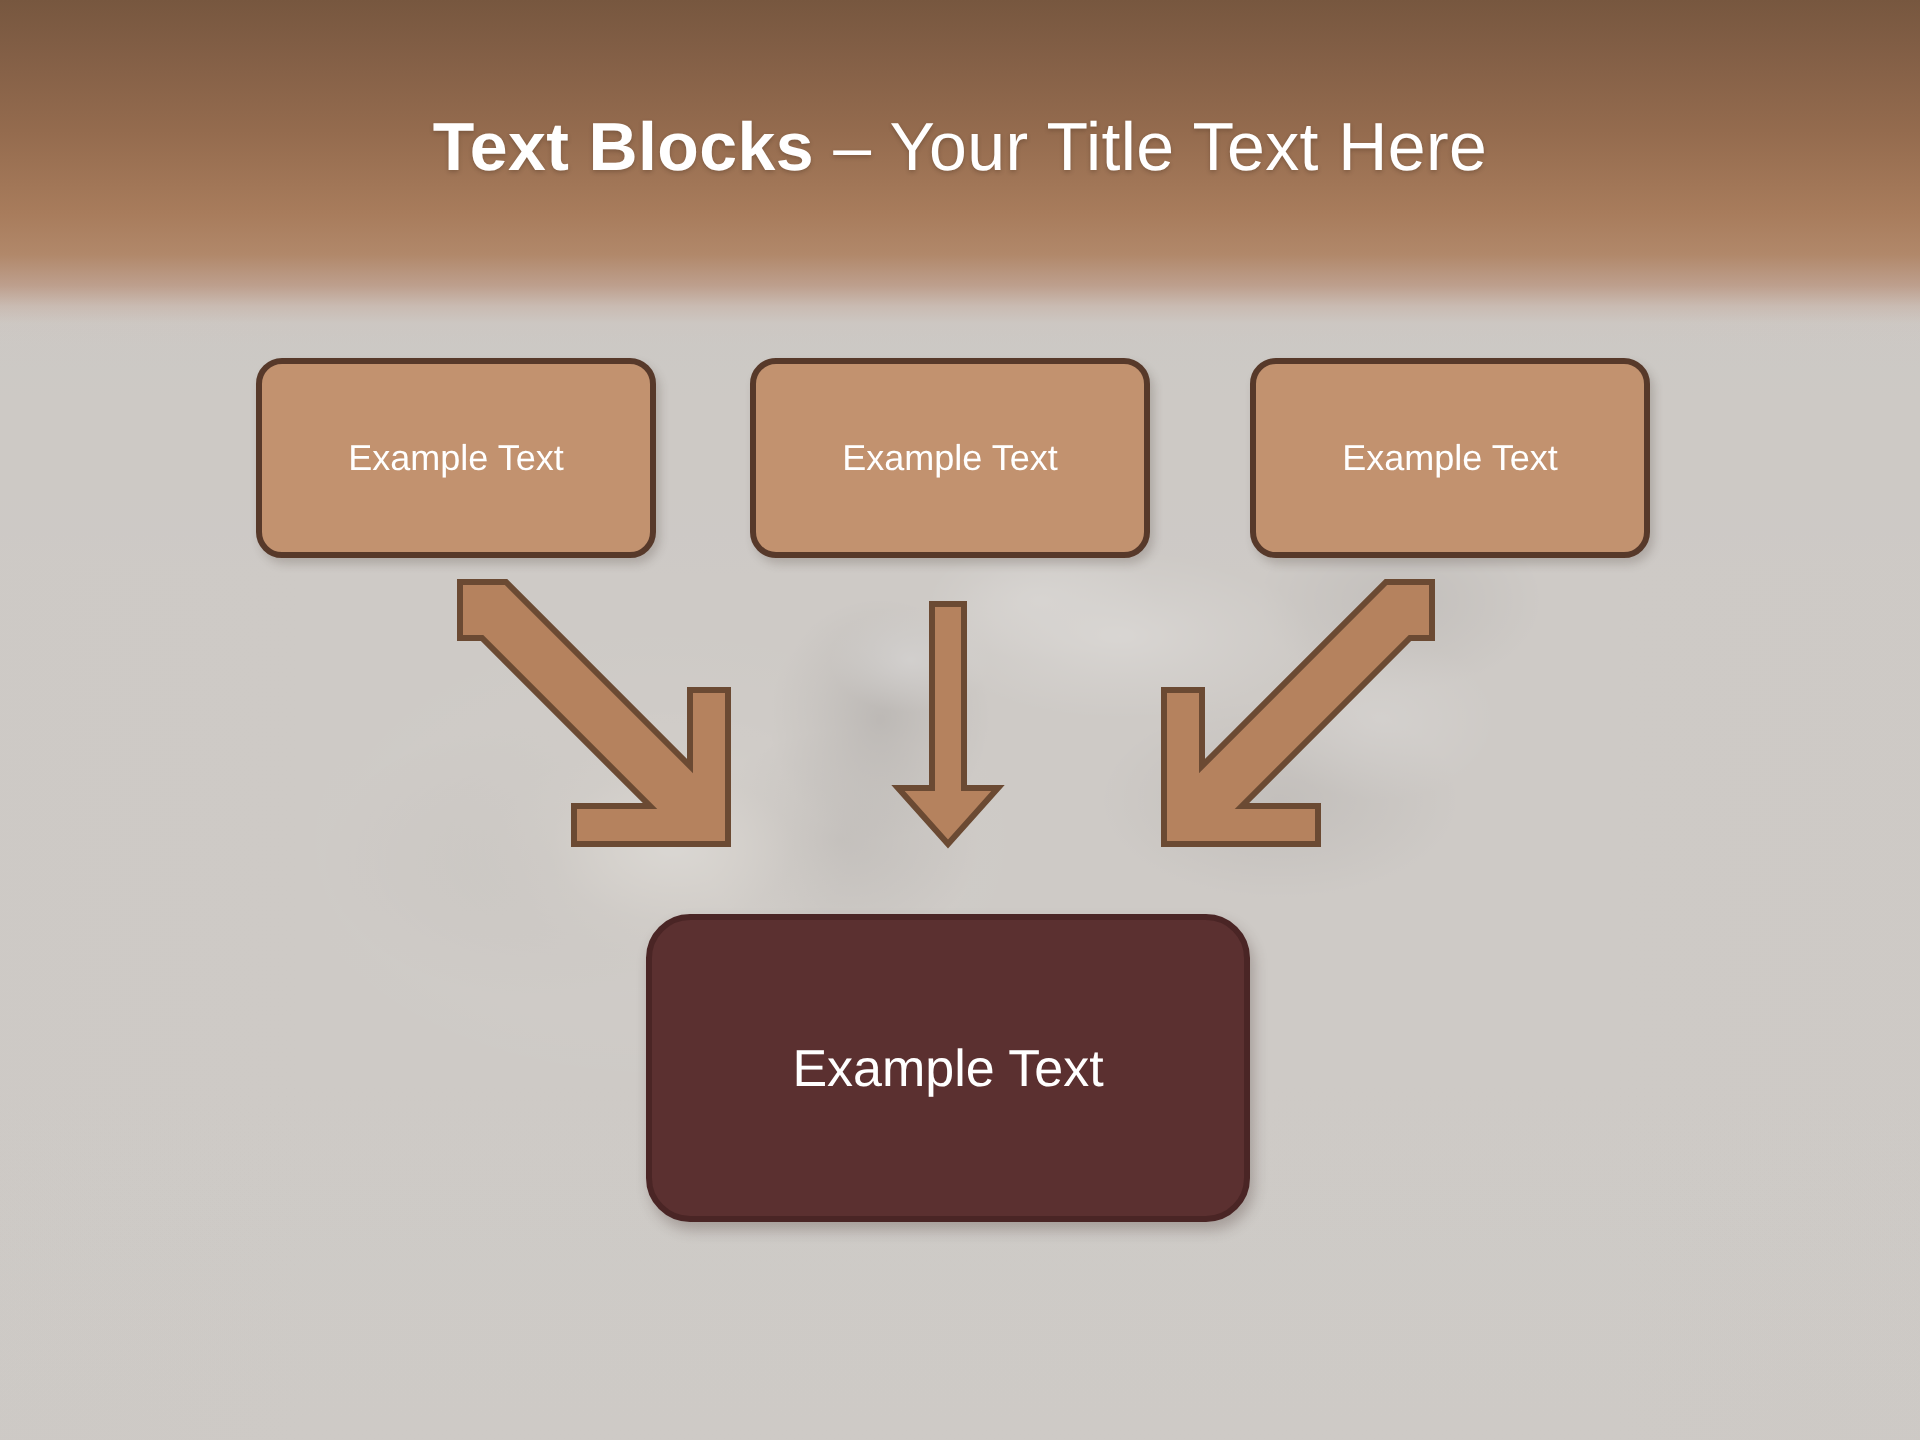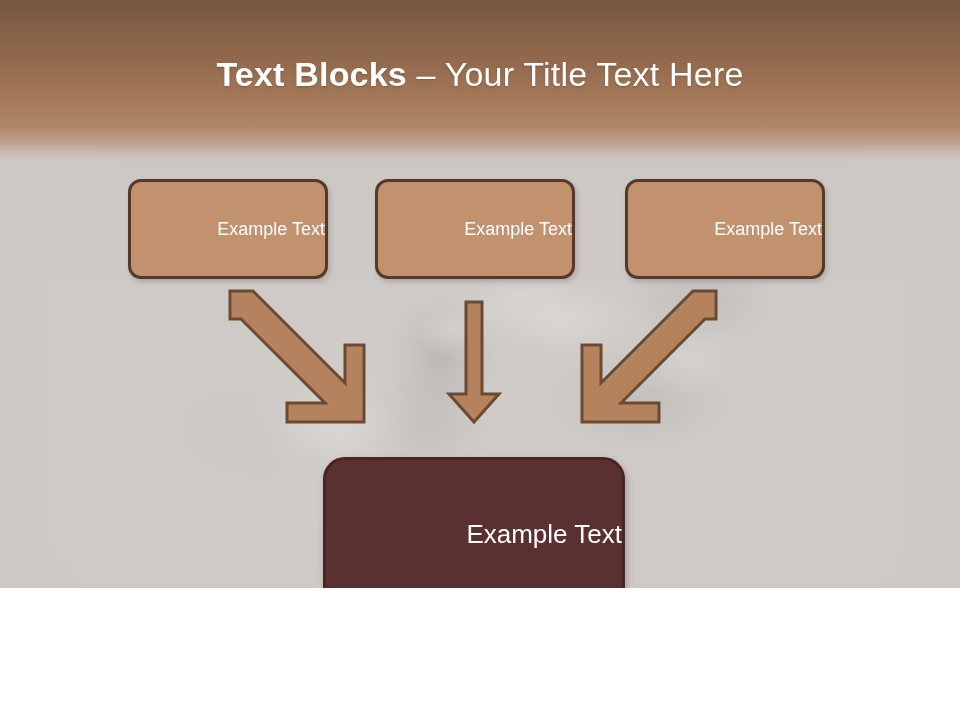--- a/index.html
+++ b/index.html
@@ -8,21 +8,21 @@
     padding: 0;
     background: #ffffff;
   }
   body {
     font-family: "Liberation Sans", sans-serif;
   }
 
   #slide {
     position: relative;
     width: 960px;
-    height: 588px;
+    height: 720px;
     overflow: hidden;
     background: #ccc8c4;
     user-select: none;
   }
 
   
   .bg-photo {
     position: absolute;
     left: 0; top: 0;
     width: 960px; height: 720px;
@@ -91,21 +91,21 @@
   }
   .slide-title .title-strong { font-weight: 700; }
   .slide-title .title-rest   { font-weight: 400; }
 
   
   .box {
     position: absolute;
     box-sizing: border-box;
     display: flex;
     align-items: center;
-    justify-content: flex-end;
+    justify-content: center;
     color: #ffffff;
   }
   .box-top {
     width: 200px;
     height: 100px;
     top: 179px;
     background: #c2926f;
     border: 3px solid #57392a;
     border-radius: 13px;
     font-size: 18px;

